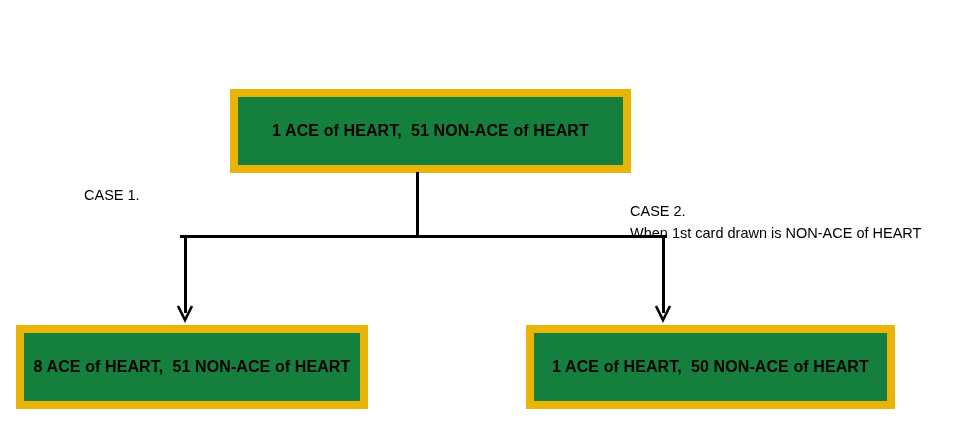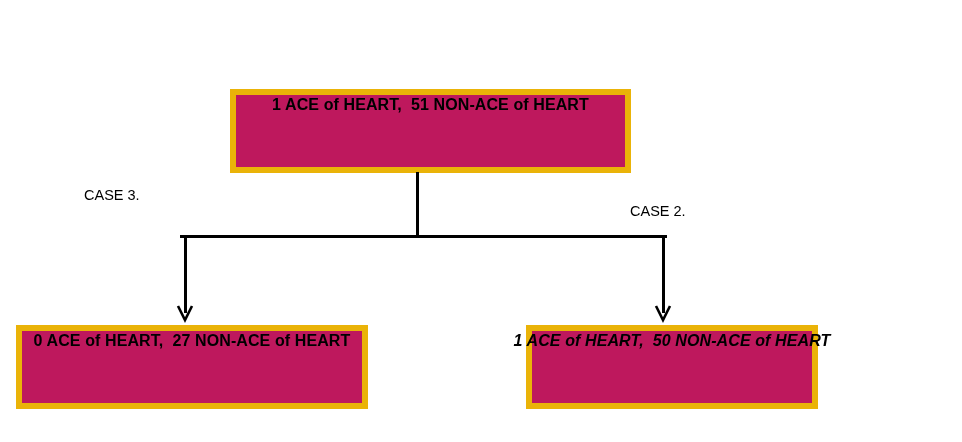--- a/index.html
+++ b/index.html
@@ -17,24 +17,24 @@
     width: 962px;
     height: 442px;
     background: #ffffff;
     overflow: hidden;
   }
 
   
   .node-box {
     position: absolute;
     box-sizing: border-box;
-    border: 6px solid #eab308;
-    background: #be185d;
+    border: 8px solid #eab308;
+    background: #15803d;
     display: flex;
-    align-items: flex-start;
+    align-items: center;
     justify-content: center;
     text-align: center;
   }
   .node-box .node-text {
     font-size: 16px;
     font-weight: bold;
     line-height: 1.2;
     letter-spacing: 0.1px;
     color: #000000;
     white-space: pre;
@@ -48,23 +48,22 @@
   }
   #box-case1 {
     left: 16px;
     top: 325px;
     width: 352px;
     height: 84px;
   }
   #box-case2 {
     left: 526px;
     top: 325px;
-    width: 292px;
+    width: 369px;
     height: 84px;
-    font-style: italic;
   }
 
   
   .line-v {
     position: absolute;
     width: 3px;
     background: #000000;
   }
   .line-h {
     position: absolute;
@@ -144,28 +143,29 @@
   <svg class="arrowhead" id="arrow-left-head" viewBox="0 0 18 18">
     <path d="M 2 1 L 9 15 L 16 1" fill="none" stroke="#000000" stroke-width="2.6" stroke-linecap="butt" stroke-linejoin="miter"></path>
   </svg>
 
   <div class="line-v" id="arrow-right-shaft"></div>
   <svg class="arrowhead" id="arrow-right-head" viewBox="0 0 18 18">
     <path d="M 2 1 L 9 15 L 16 1" fill="none" stroke="#000000" stroke-width="2.6" stroke-linecap="butt" stroke-linejoin="miter"></path>
   </svg>
 
   <div class="case-label" id="label-case1">
-    <span class="case-title">CASE 3.</span>
+    <span class="case-title">CASE 1.</span>
   </div>
 
   <div class="case-label" id="label-case2">
     <span class="case-title">CASE 2.</span>
+    <span class="case-desc">When 1st card drawn is NON-ACE of HEART</span>
   </div>
 
   <div class="node-box" id="box-case1">
-    <span class="node-text">0 ACE of HEART,  27 NON-ACE of HEART</span>
+    <span class="node-text">8 ACE of HEART,  51 NON-ACE of HEART</span>
   </div>
 
   <div class="node-box" id="box-case2">
     <span class="node-text">1 ACE of HEART,  50 NON-ACE of HEART</span>
   </div>
 
 </div>
 
 </body></html>

